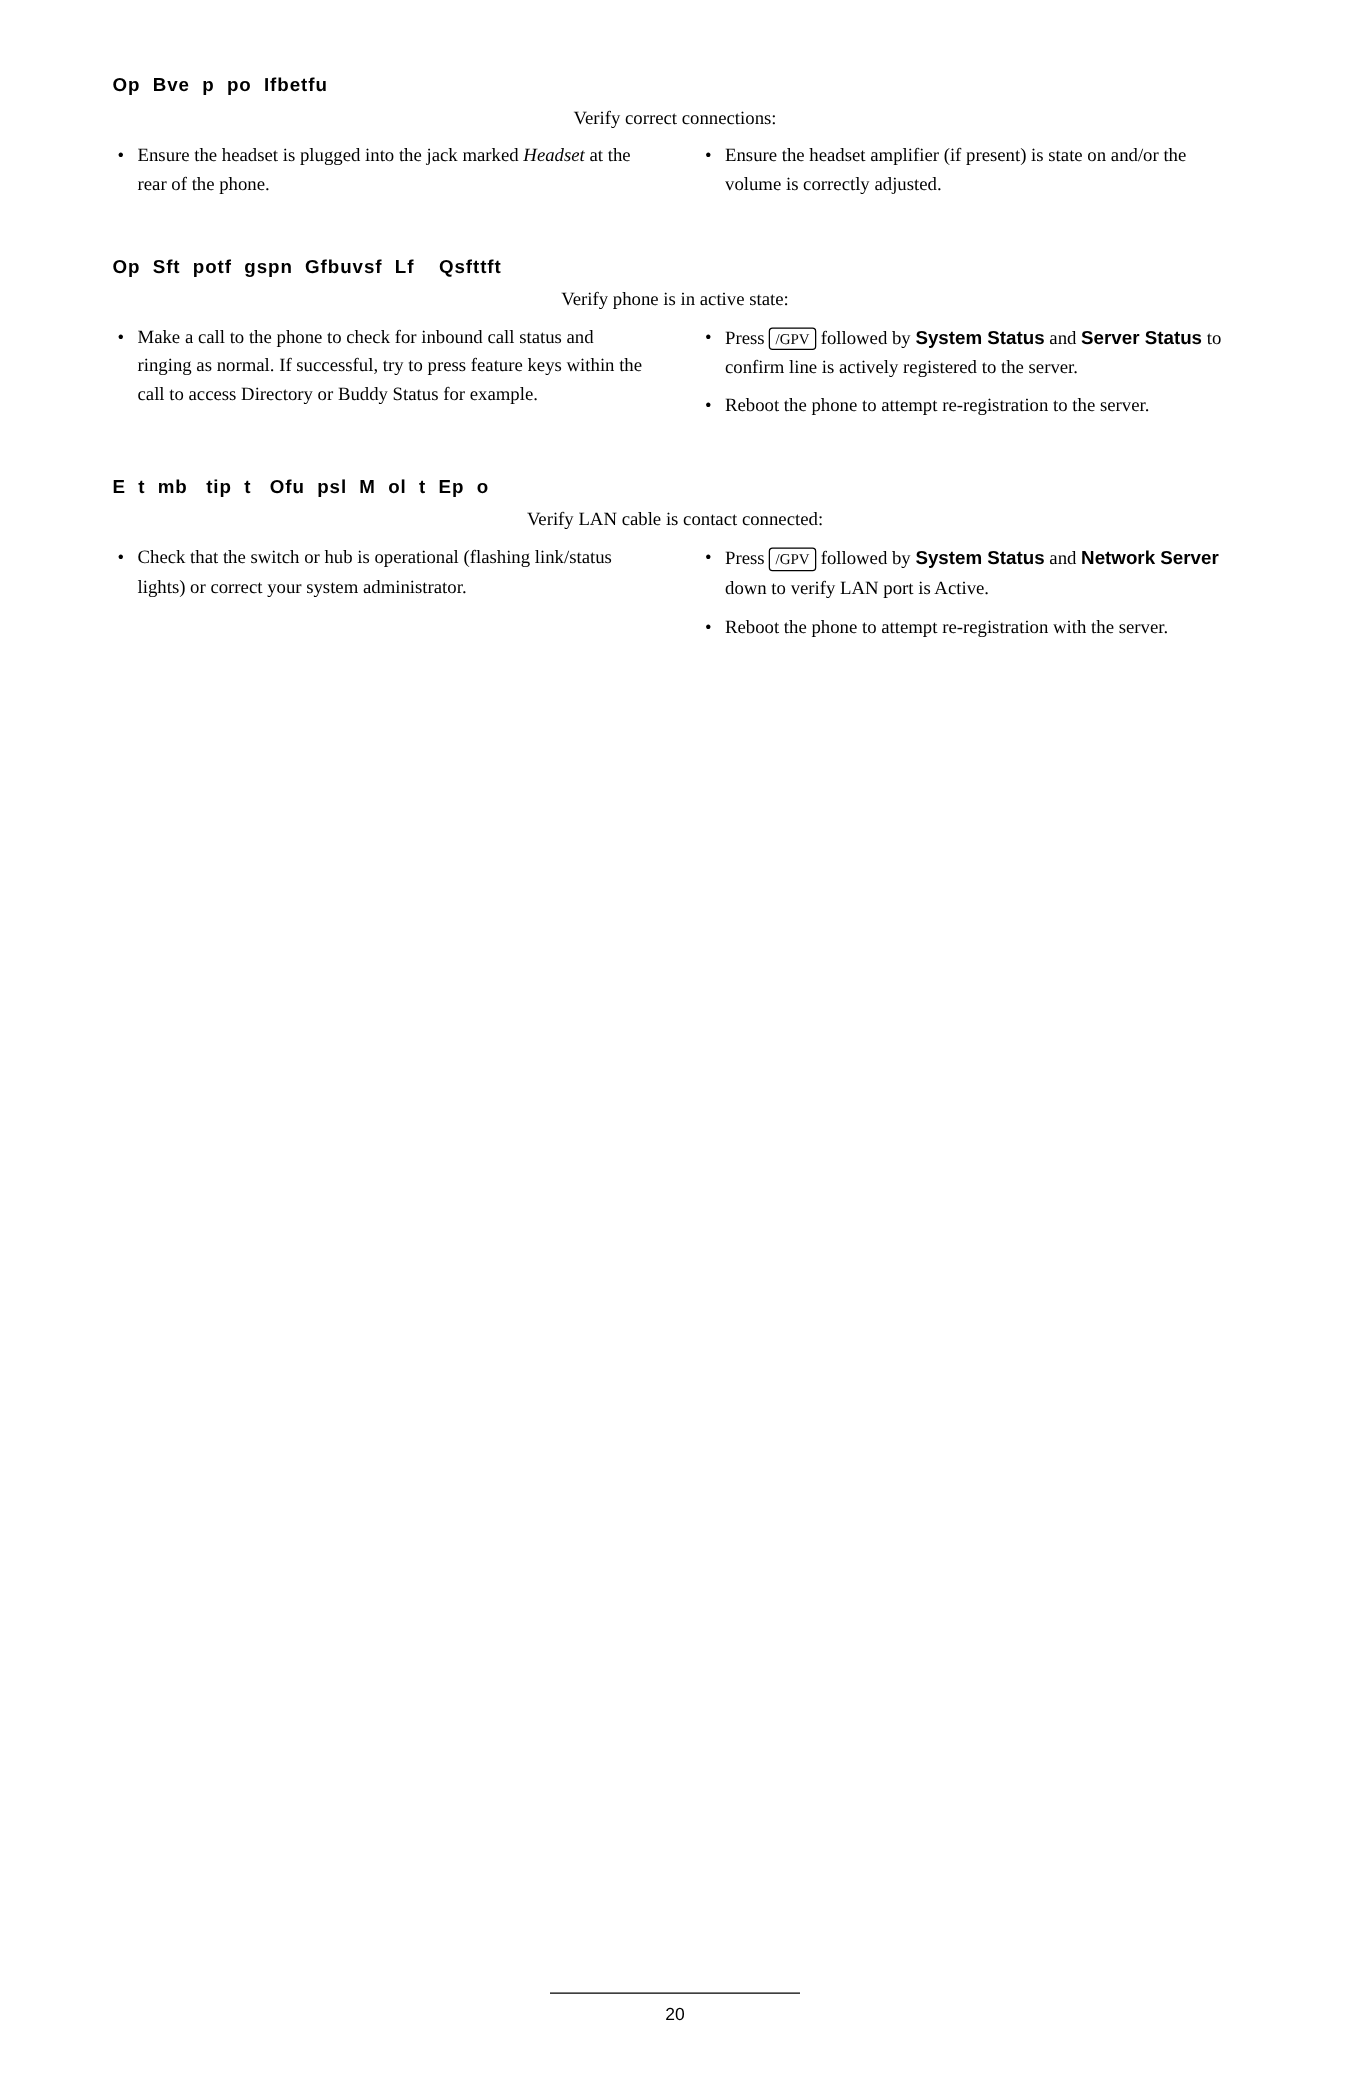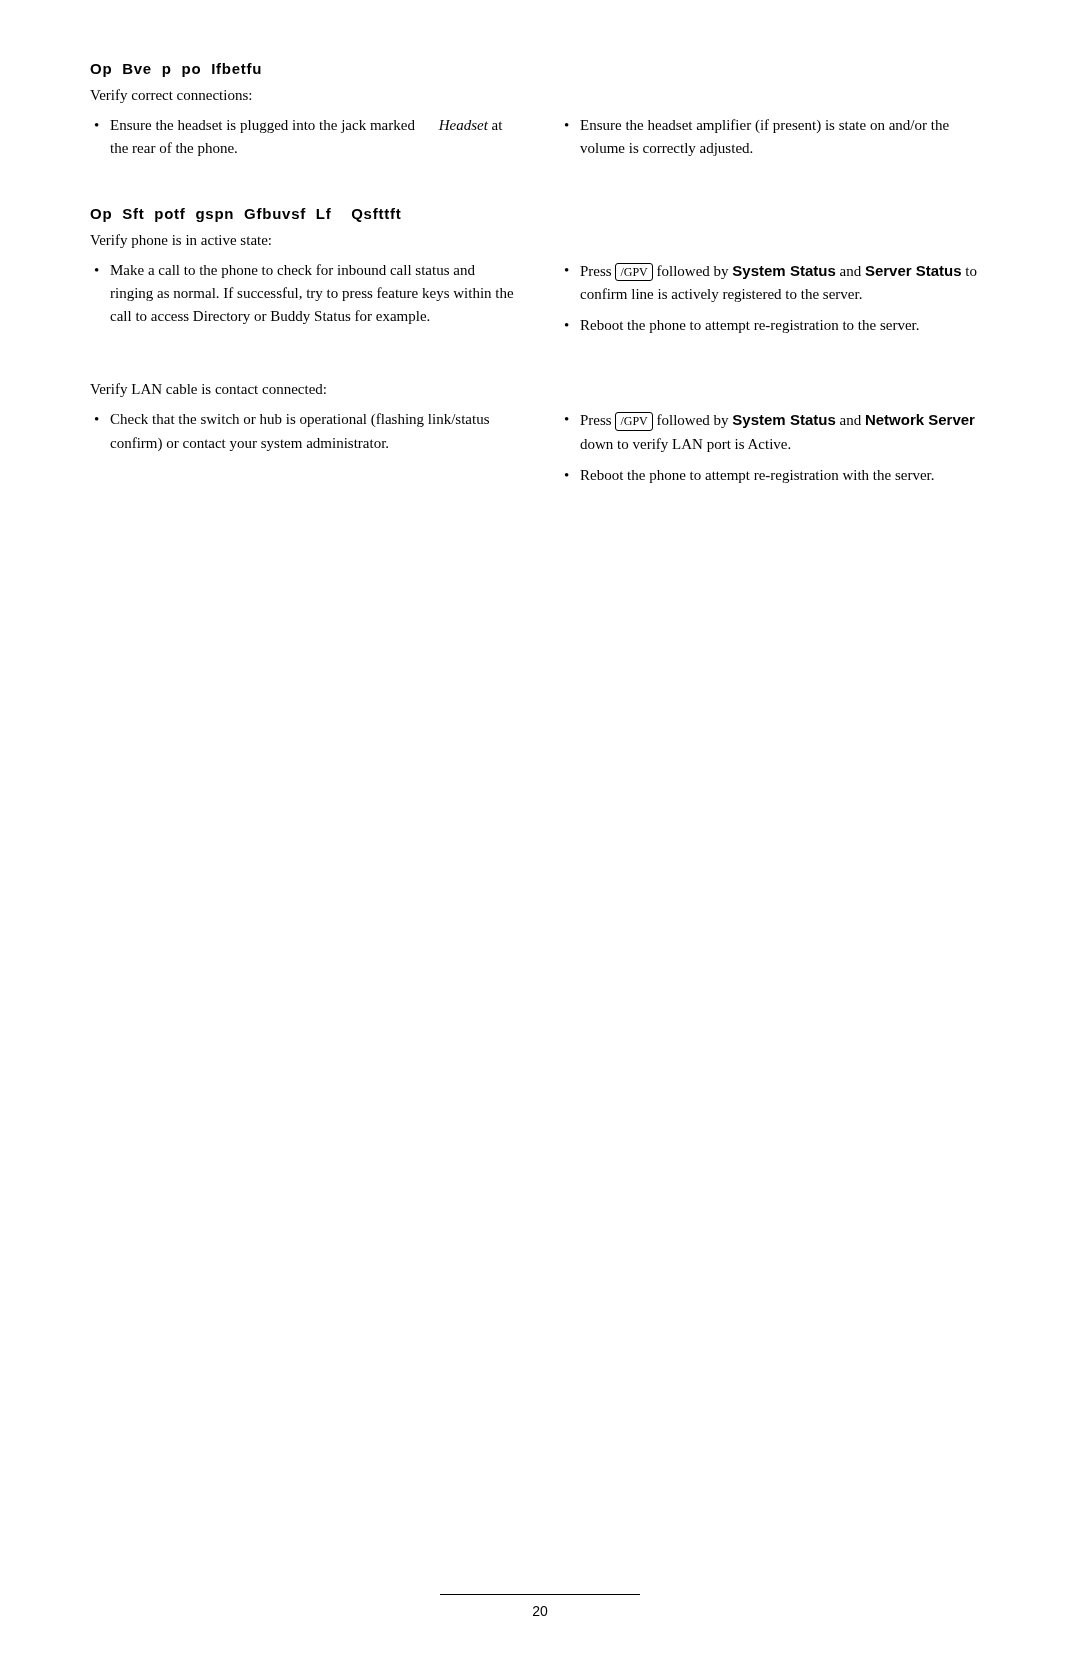--- a/index.html
+++ b/index.html
@@ -31,20 +31,21 @@
       font-family: Arial, Helvetica, sans-serif;
       font-weight: bold;
       font-size: 15px;
       margin-bottom: 10px;
       letter-spacing: 0.05em;
     }
 
     .section-intro {
       font-size: 15px;
       margin-bottom: 10px;
+      text-align: center;
     }
 
     .two-col {
       display: flex;
       gap: 40px;
       margin-top: 4px;
     }
 
     .col {
       flex: 1;
@@ -64,21 +65,20 @@
     }
 
     ul li::before {
       content: "•";
       position: absolute;
       left: 4px;
       top: 0;
     }
 
     em {
-      margin-left: 20px;
     }
 
     .bold {
       font-family: Arial, Helvetica, sans-serif;
       font-weight: bold;
     }
 
     .key-badge {
       display: inline-block;
       border: 1.5px solid #000;
@@ -162,28 +162,31 @@
           </li>
           <li>
             Reboot the phone to attempt re-registration to the server.
           </li>
         </ul>
       </div>
     </div>
   </div>
 
   <div class="section">
+    <div class="section-heading">
+      E&nbsp;&nbsp;t&nbsp;&nbsp;mb&nbsp;&nbsp;&nbsp;tip&nbsp;&nbsp;t&nbsp;&nbsp;&nbsp;Ofu&nbsp;&nbsp;psl&nbsp;&nbsp;M&nbsp;&nbsp;ol&nbsp;&nbsp;t&nbsp;&nbsp;Ep&nbsp;&nbsp;o
+    </div>
     <div class="section-intro">
       Verify LAN cable is contact connected:
     </div>
     <div class="two-col">
       <div class="col">
         <ul>
           <li>
-            Check that the switch or hub is operational (flashing link/status confirm) or contact your system administrator.
+            Check that the switch or hub is operational (flashing link/status lights) or correct your system administrator.
           </li>
         </ul>
       </div>
       <div class="col">
         <ul>
           <li>
             Press <span class="key-badge">/GPV</span> followed by <span class="bold">System Status</span> and <span class="bold">Network Server</span> down to verify LAN port is Active.
           </li>
           <li>
             Reboot the phone to attempt re-registration with the server.

